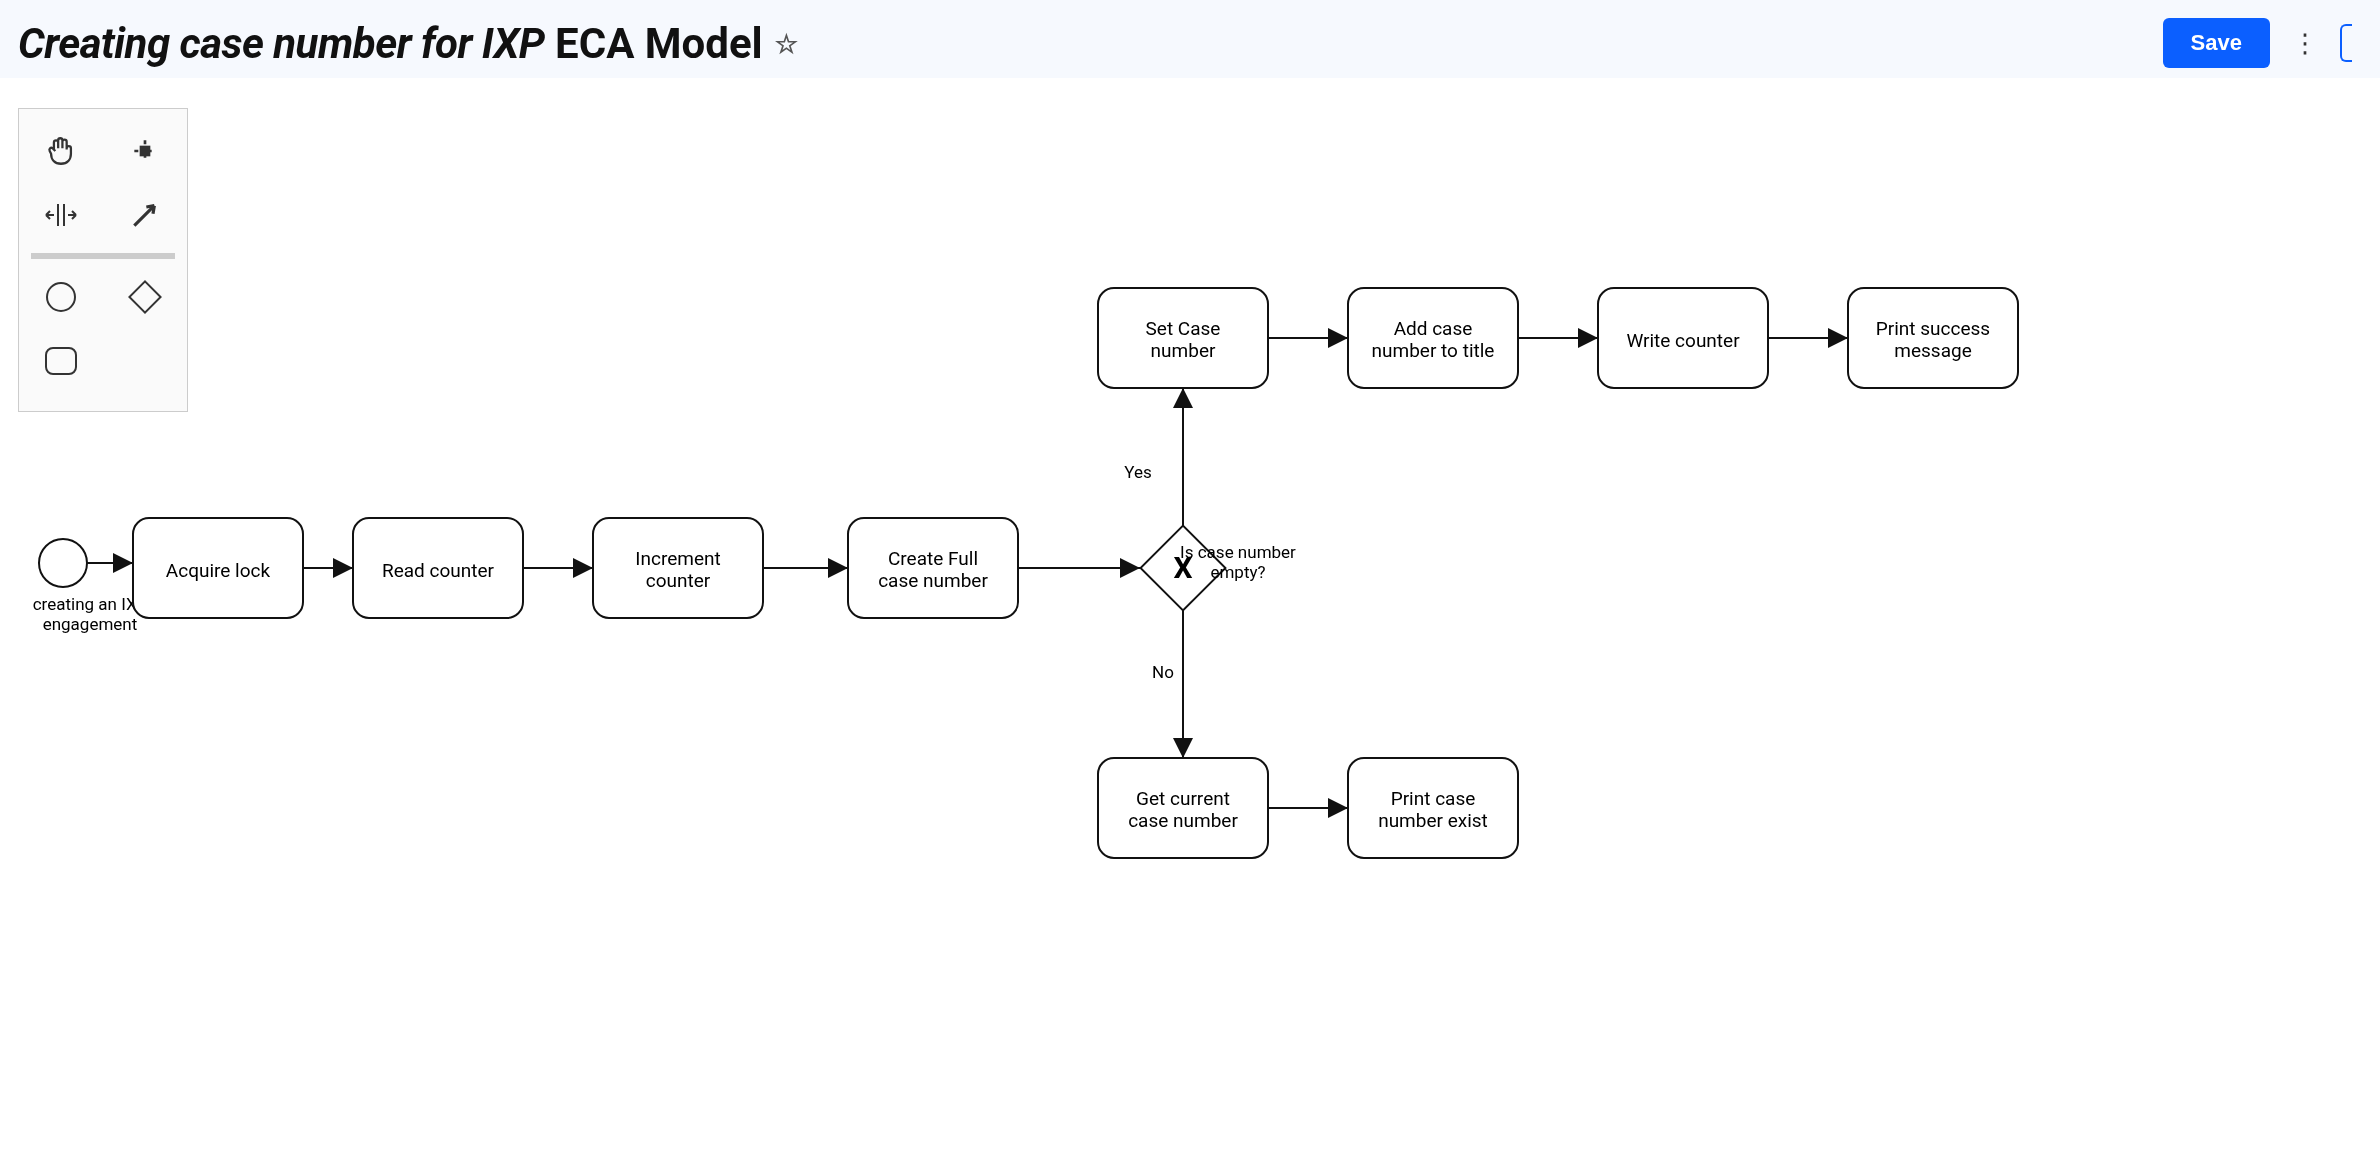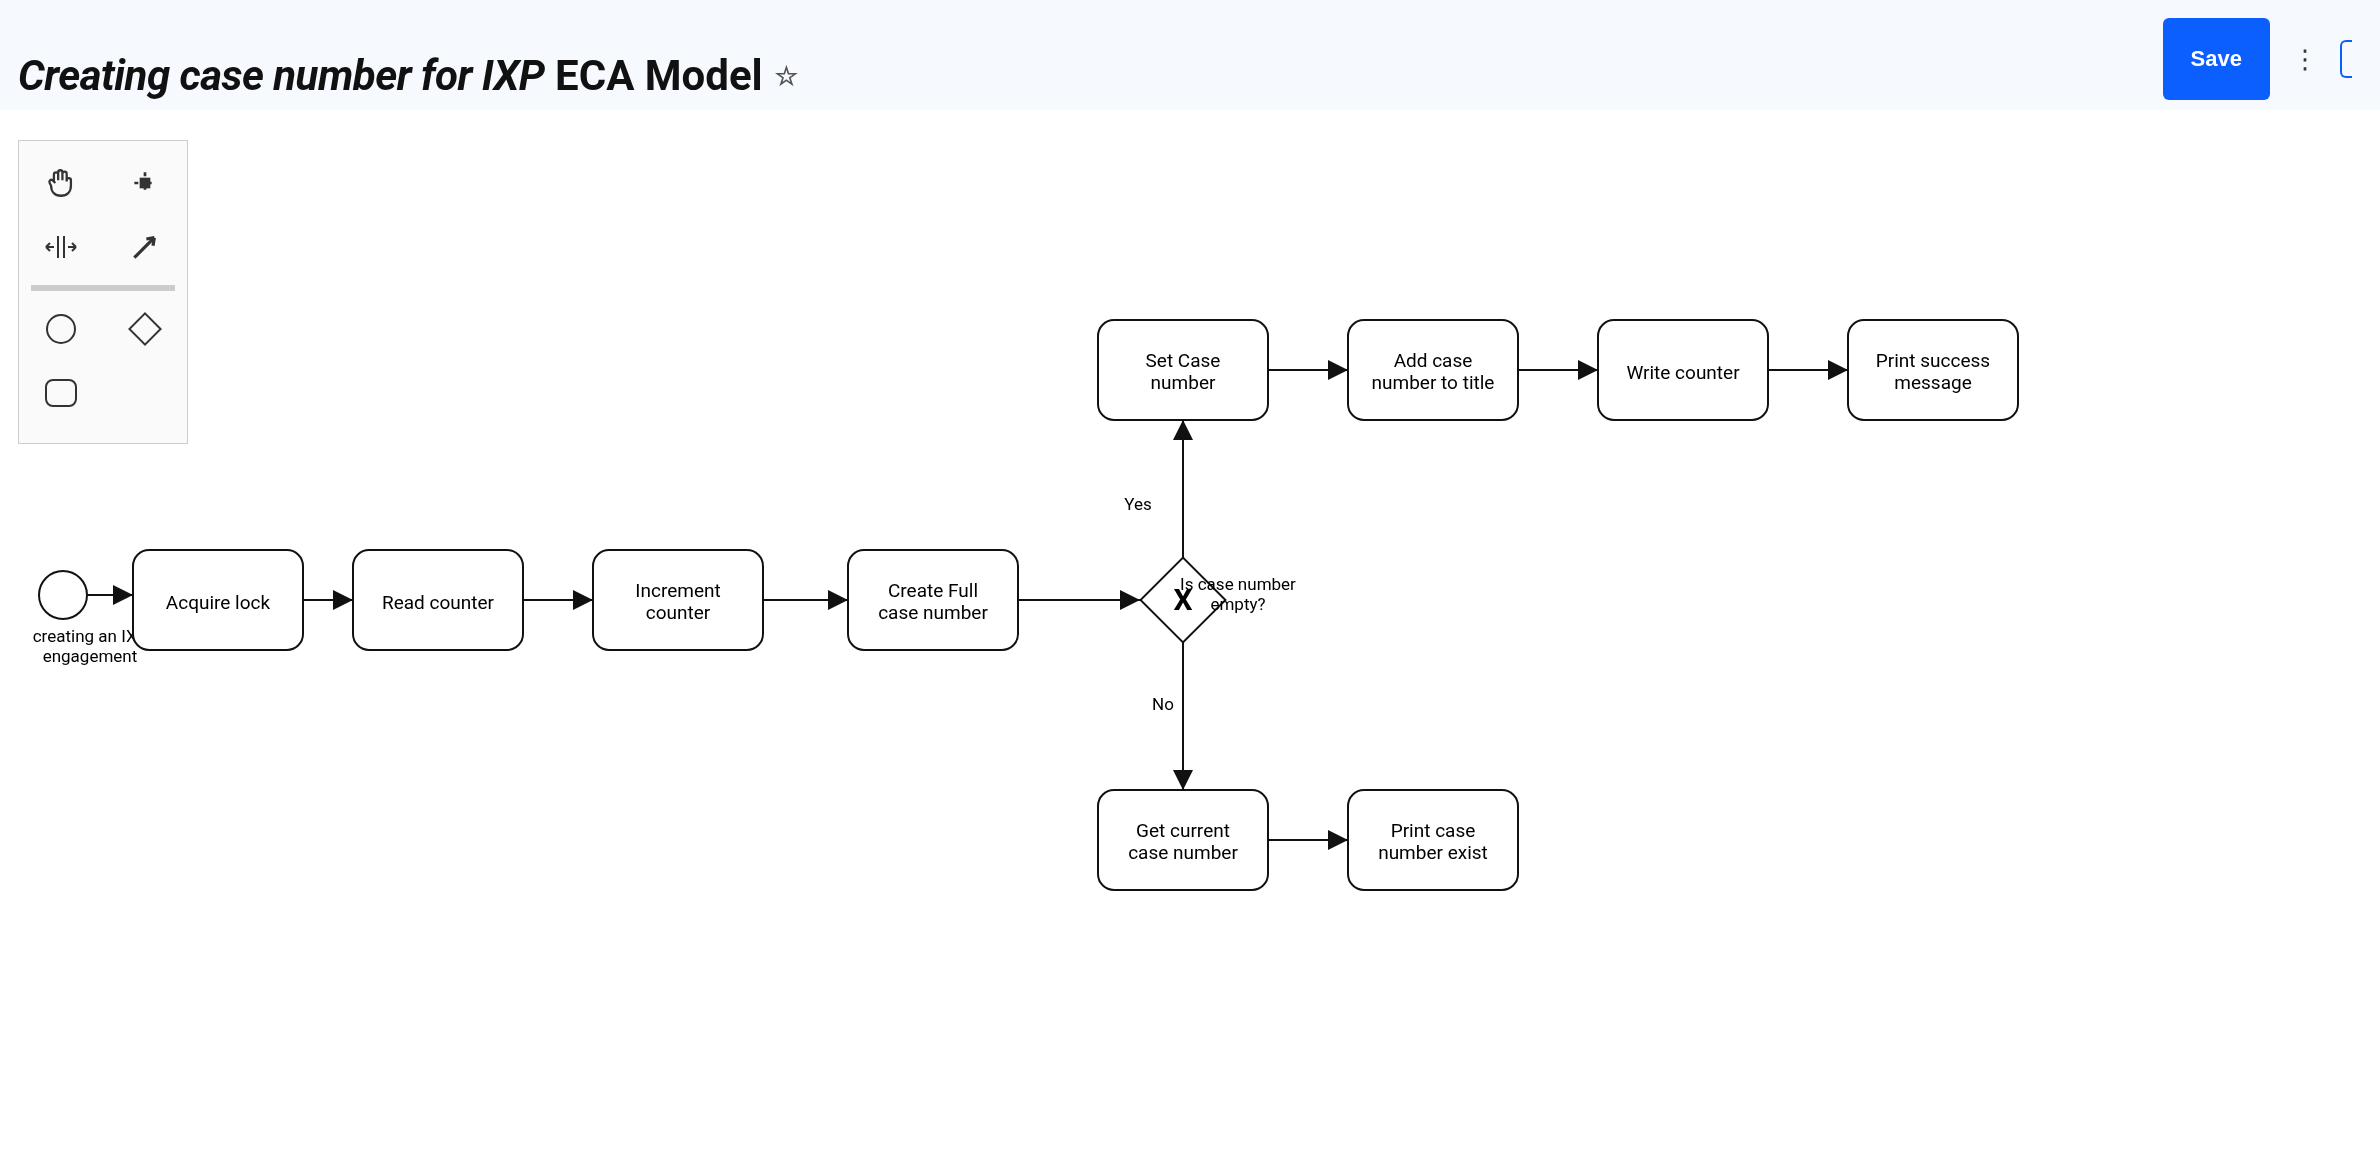--- a/index.html
+++ b/index.html
@@ -1,21 +1,21 @@
 <!DOCTYPE html>
 <html><head>
 <meta charset="utf-8">
 <style>
   html,body{margin:0;padding:0;font-family:-apple-system,BlinkMacSystemFont,"Segoe UI",Roboto,Helvetica,Arial,sans-serif;background:#fff;color:#111;}
   .header{display:flex;align-items:flex-end;justify-content:space-between;padding:18px 28px 10px 18px;background:#f6f9fe;}
   .title{font-size:42px;font-weight:700;display:flex;align-items:center;gap:12px;}
   .title .ital{font-style:italic;letter-spacing:-0.5px;}
   .star{color:#555;cursor:pointer;font-size:26px;line-height:1;}
   .header-right{display:flex;align-items:center;gap:18px;}
-  .save-btn{background:#0b5fff;color:#fff;border:none;border-radius:6px;font-size:22px;font-weight:600;padding:28px 28px;cursor:pointer;}
+  .save-btn{background:#0b5fff;color:#fff;border:none;border-radius:6px;font-size:22px;font-weight:600;padding:12px 28px;cursor:pointer;}
   .dots{font-size:26px;color:#333;cursor:pointer;padding:0 4px;}
   .extra{width:10px;height:34px;border:2px solid #0b5fff;border-right:none;border-radius:6px 0 0 6px;}
   .canvas-wrap{position:relative;margin:30px 18px 0 18px;background:#fff;height:900px;}
   .palette{position:absolute;top:0;left:0;width:168px;border:1px solid #ccc;background:#fafafa;padding:10px 0 18px 0;}
   .pal-row{display:flex;justify-content:space-around;align-items:center;height:64px;}
   .pal-cell{width:44px;height:44px;display:flex;align-items:center;justify-content:center;cursor:pointer;}
   .pal-sep{height:6px;background:#ccc;margin:6px 12px;}
   svg.diagram{position:absolute;top:0;left:0;}
   .task-text, .label-text{font-size:19px;text-anchor:middle;dominant-baseline:middle;}
   .small-label{font-size:17px;text-anchor:middle;}

